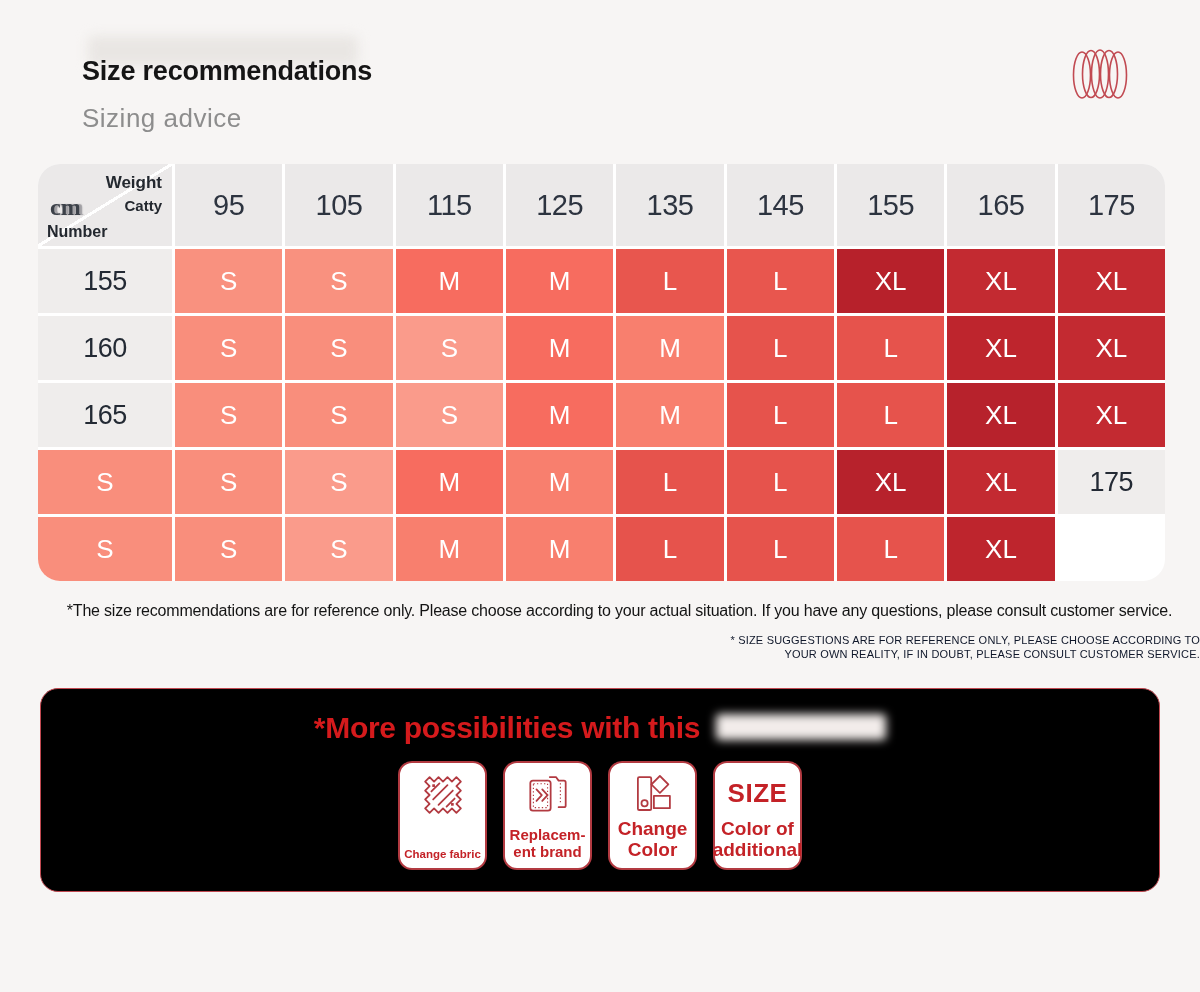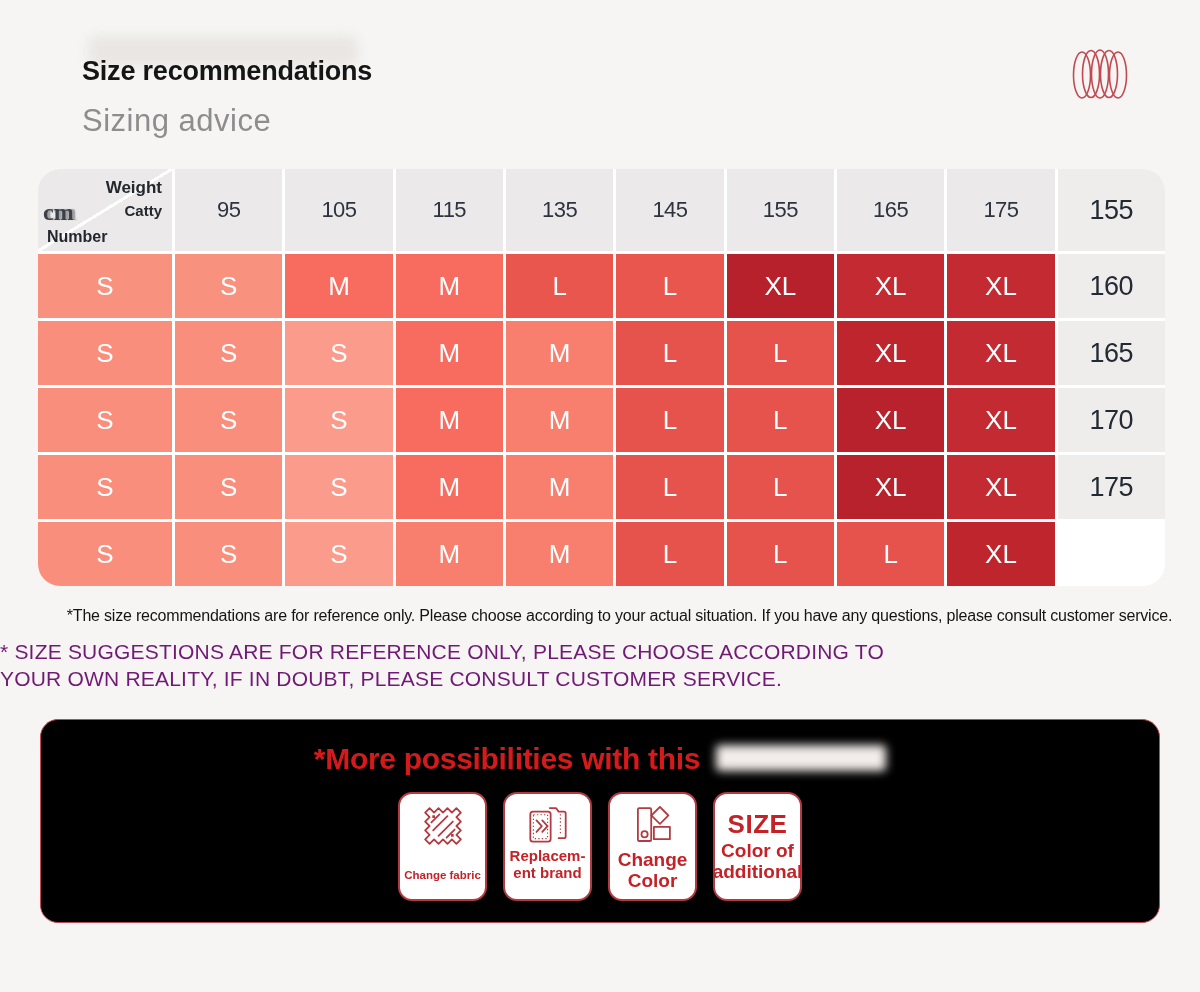--- a/index.html
+++ b/index.html
@@ -17,21 +17,21 @@
   .smudge-promo { display:inline-block; width:170px; height:26px; background:#f2ecea; filter:blur(5px); margin-left:16px; vertical-align:-2px; border-radius:4px; }
 
   .page-title {
     position:relative;
     margin: 56px 0 0 82px;
     font-size: 27px; font-weight: 700; color: #151515;
     letter-spacing: -0.2px;
   }
   .page-subtitle {
     margin: 16px 0 0 82px;
-    font-size: 31px; font-weight: 400; color: #8d8d8d;
+    font-size: 26px; font-weight: 400; color: #8d8d8d;
     letter-spacing: 0.5px;
   }
   .coil-logo { position:absolute; top:48px; right:72px; }
 
   
   .size-table {
     margin: 30px 34px 0 38px;
     width: 1127px;
     display: grid;
     grid-template-columns: 134px repeat(9, 1fr);
@@ -46,50 +46,50 @@
     position: relative;
     background:
       linear-gradient(to bottom right,
         rgba(255,255,255,0) calc(50% - 1.5px),
         #ffffff calc(50% - 1.5px), #ffffff calc(50% + 1.5px),
         rgba(255,255,255,0) calc(50% + 1.5px)),
       #ebe9e9;
   }
   .corner-weight { position:absolute; top:9px; right:10px; font-size:17px; font-weight:700; color:#23282f; }
   .corner-catty  { position:absolute; top:33px; right:10px; font-size:15px; font-weight:700; color:#23282f; }
-  .corner-cm     { position:absolute; bottom:25px; left:5px; font-size:24px; font-weight:700; color:#3c4149;
+  .corner-cm     { position:absolute; bottom:25px; left:12px; font-size:24px; font-weight:700; color:#3c4149;
                    font-family:"Liberation Serif", serif; filter: blur(0.4px); text-shadow: 3px 0 1px rgba(70,70,80,0.45); }
   .corner-height { position:absolute; bottom:5px; left:9px; font-size:16px; font-weight:700; color:#23282f; }
 
   .weight-cell {
     background:#ebe9e9;
     display:flex; align-items:center; justify-content:center;
-    font-size:22px; color:#2d3440; font-weight:500; letter-spacing:-0.5px;
+    font-size:29px; color:#2d3440; font-weight:500; letter-spacing:-0.5px;
   }
   .height-cell {
     background:#efedec;
     display:flex; align-items:center; justify-content:center;
     font-size:27px; color:#232a34; font-weight:500; letter-spacing:-0.5px;
   }
   .size-cell {
     display:flex; align-items:center; justify-content:center;
     font-size:26px; color:#ffffff; font-weight:400;
   }
 
   
   .disclaimer-bold {
     margin-top: 21px;
     text-align:center;
     font-size:16px; font-weight:400; color:#141414;
     letter-spacing:-0.2px; white-space:nowrap;padding-left:39px;
   }
   .disclaimer-gray {
     margin-top: 13px;
-    text-align:left;
-    font-size:21px; color:#701a75; font-weight:400;
+    text-align:right;
+    font-size:11px; color:#0f172a; font-weight:400;
     line-height:1.3; letter-spacing:0.2px;
   }
 
   
   .promo-panel {
     margin: 26px 40px 0 40px;
     height: 204px;
     background:#000000;
     border: 1.5px solid #c04850;
     border-radius: 18px;
@@ -105,21 +105,21 @@
   .promo-cards {
     margin-top: 16px;
     display:flex; justify-content:center; align-items:stretch; gap:16px;
   }
   .promo-card {
     width: 89px; height: 109px;
     border: 2.5px solid #b23a41;
     border-radius: 14px;
     background:#fff;
     display:flex; flex-direction:column; align-items:center; justify-content:flex-start;
-    padding: 7px 3px 17px;
+    padding: 7px 3px 7px;
   }
   .card-icon { flex:0 0 auto; }
   .card-label {
     margin-top:auto;
     font-weight:700; color:#c42227; line-height:1.12;
   }
   .label-lg { font-size:15px; }
   .label-md { font-size:19px; }
   .label-sm { font-size:11.5px; }
   .label-xs { font-size:11px; }
@@ -153,20 +153,21 @@
   <div class="size-table" id="sizeTable">
     <div class="corner-cell">
       <span class="corner-weight">Weight</span>
       <span class="corner-catty">Catty</span>
       <span class="corner-cm">cm</span>
       <span class="corner-height">Number</span>
     </div>
     <div class="weight-cell">95</div>
     <div class="weight-cell">105</div>
     <div class="weight-cell">115</div>
+    <div class="weight-cell">125</div>
     <div class="weight-cell">135</div>
     <div class="weight-cell">145</div>
     <div class="weight-cell">155</div>
     <div class="weight-cell">165</div>
     <div class="weight-cell">175</div>
 
   <div class="height-cell">155</div>
       <div class="size-cell" style="background: rgb(249, 145, 127);">S</div>
       <div class="size-cell" style="background: rgb(249, 145, 127);">S</div>
       <div class="size-cell" style="background: rgb(247, 108, 95);">M</div>
@@ -189,21 +190,20 @@
       <div class="height-cell">165</div>
       <div class="size-cell" style="background: rgb(249, 142, 124);">S</div>
       <div class="size-cell" style="background: rgb(249, 142, 124);">S</div>
       <div class="size-cell" style="background: rgb(250, 155, 139);">S</div>
       <div class="size-cell" style="background: rgb(247, 108, 95);">M</div>
       <div class="size-cell" style="background: rgb(248, 127, 110);">M</div>
       <div class="size-cell" style="background: rgb(230, 83, 76);">L</div>
       <div class="size-cell" style="background: rgb(230, 83, 76);">L</div>
       <div class="size-cell" style="background: rgb(183, 34, 44);">XL</div>
       <div class="size-cell" style="background: rgb(195, 42, 49);">XL</div>
-      <div class="height-cell">170</div>
       <div class="size-cell" style="background: rgb(249, 142, 124);">S</div>
       <div class="size-cell" style="background: rgb(249, 142, 124);">S</div>
       <div class="size-cell" style="background: rgb(250, 155, 139);">S</div>
       <div class="size-cell" style="background: rgb(247, 108, 95);">M</div>
       <div class="size-cell" style="background: rgb(248, 127, 110);">M</div>
       <div class="size-cell" style="background: rgb(230, 83, 76);">L</div>
       <div class="size-cell" style="background: rgb(230, 83, 76);">L</div>
       <div class="size-cell" style="background: rgb(183, 34, 44);">XL</div>
       <div class="size-cell" style="background: rgb(195, 42, 49);">XL</div>
       <div class="height-cell">175</div>

